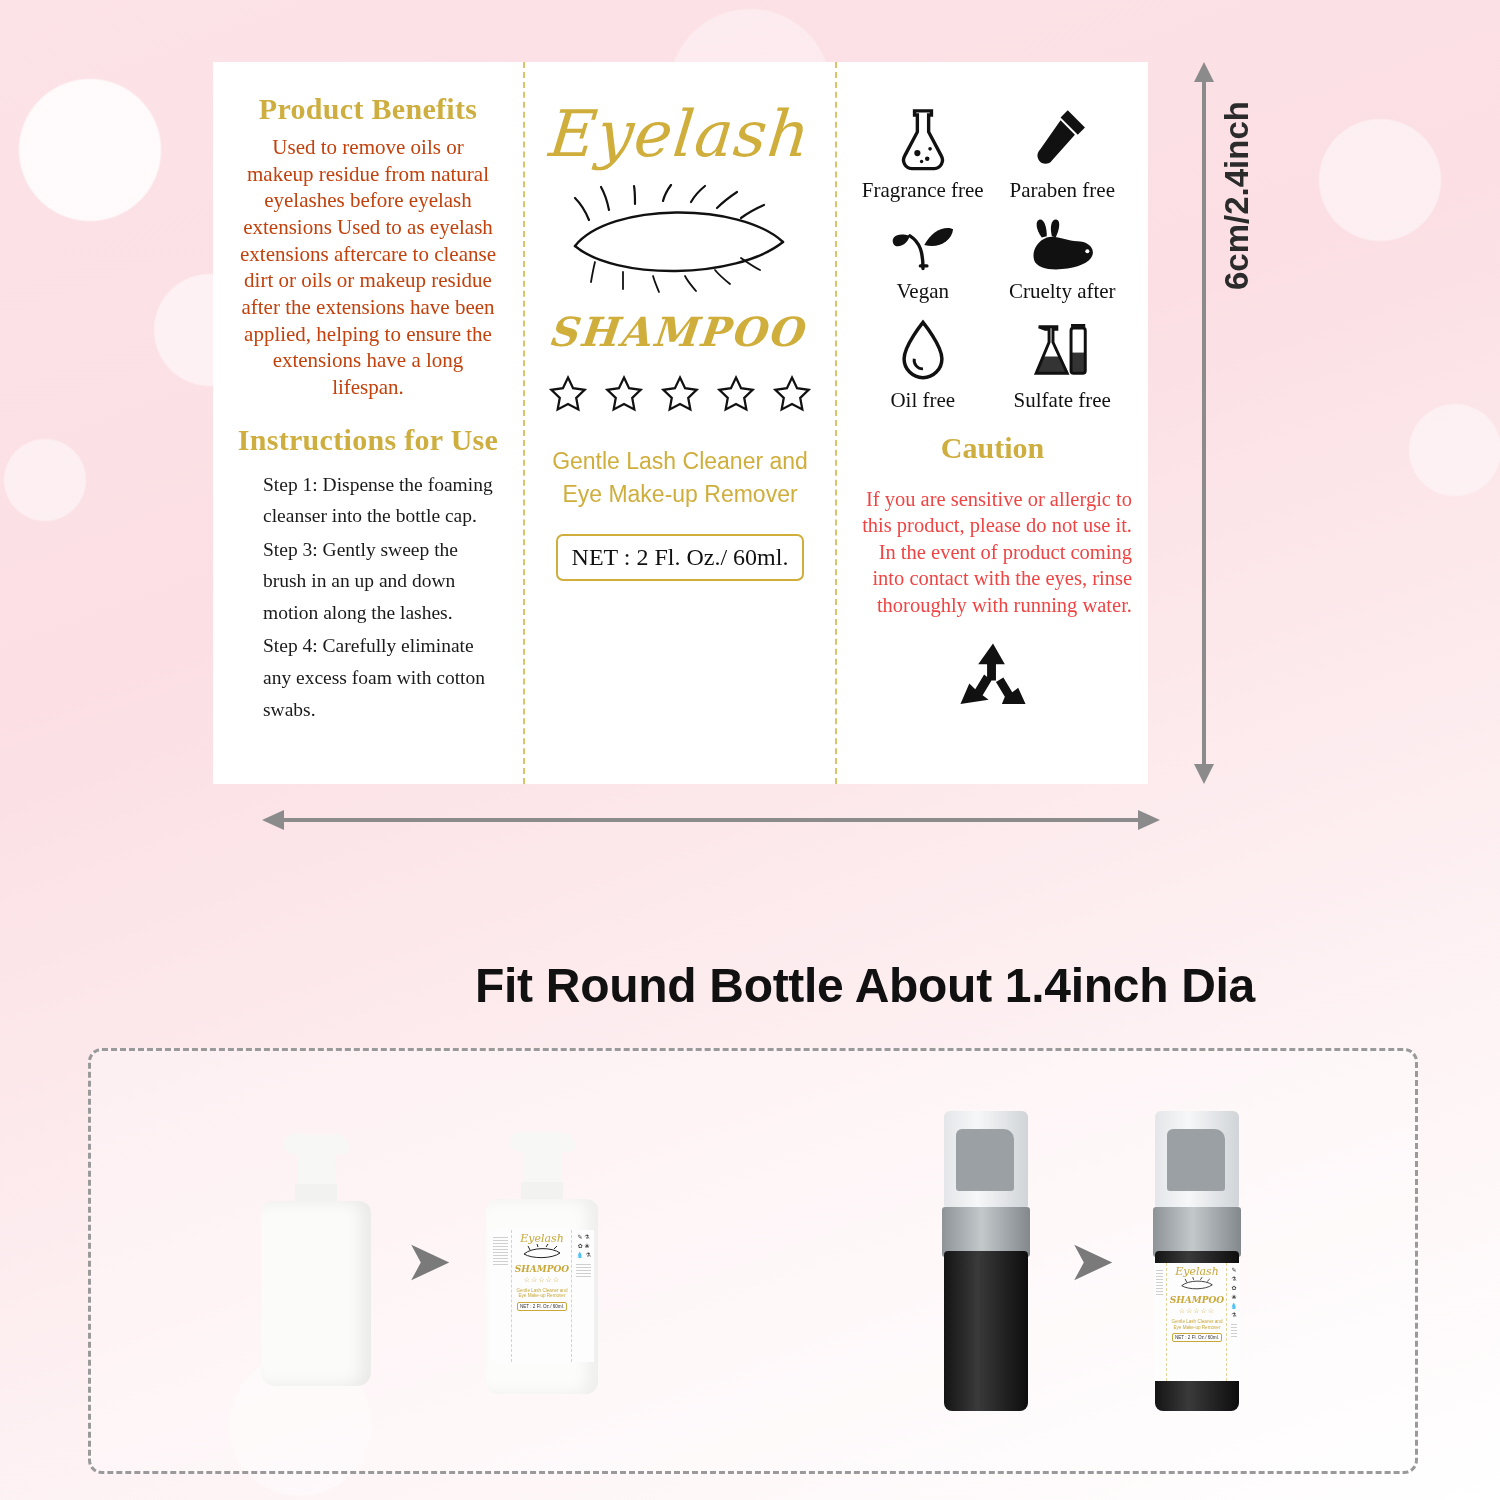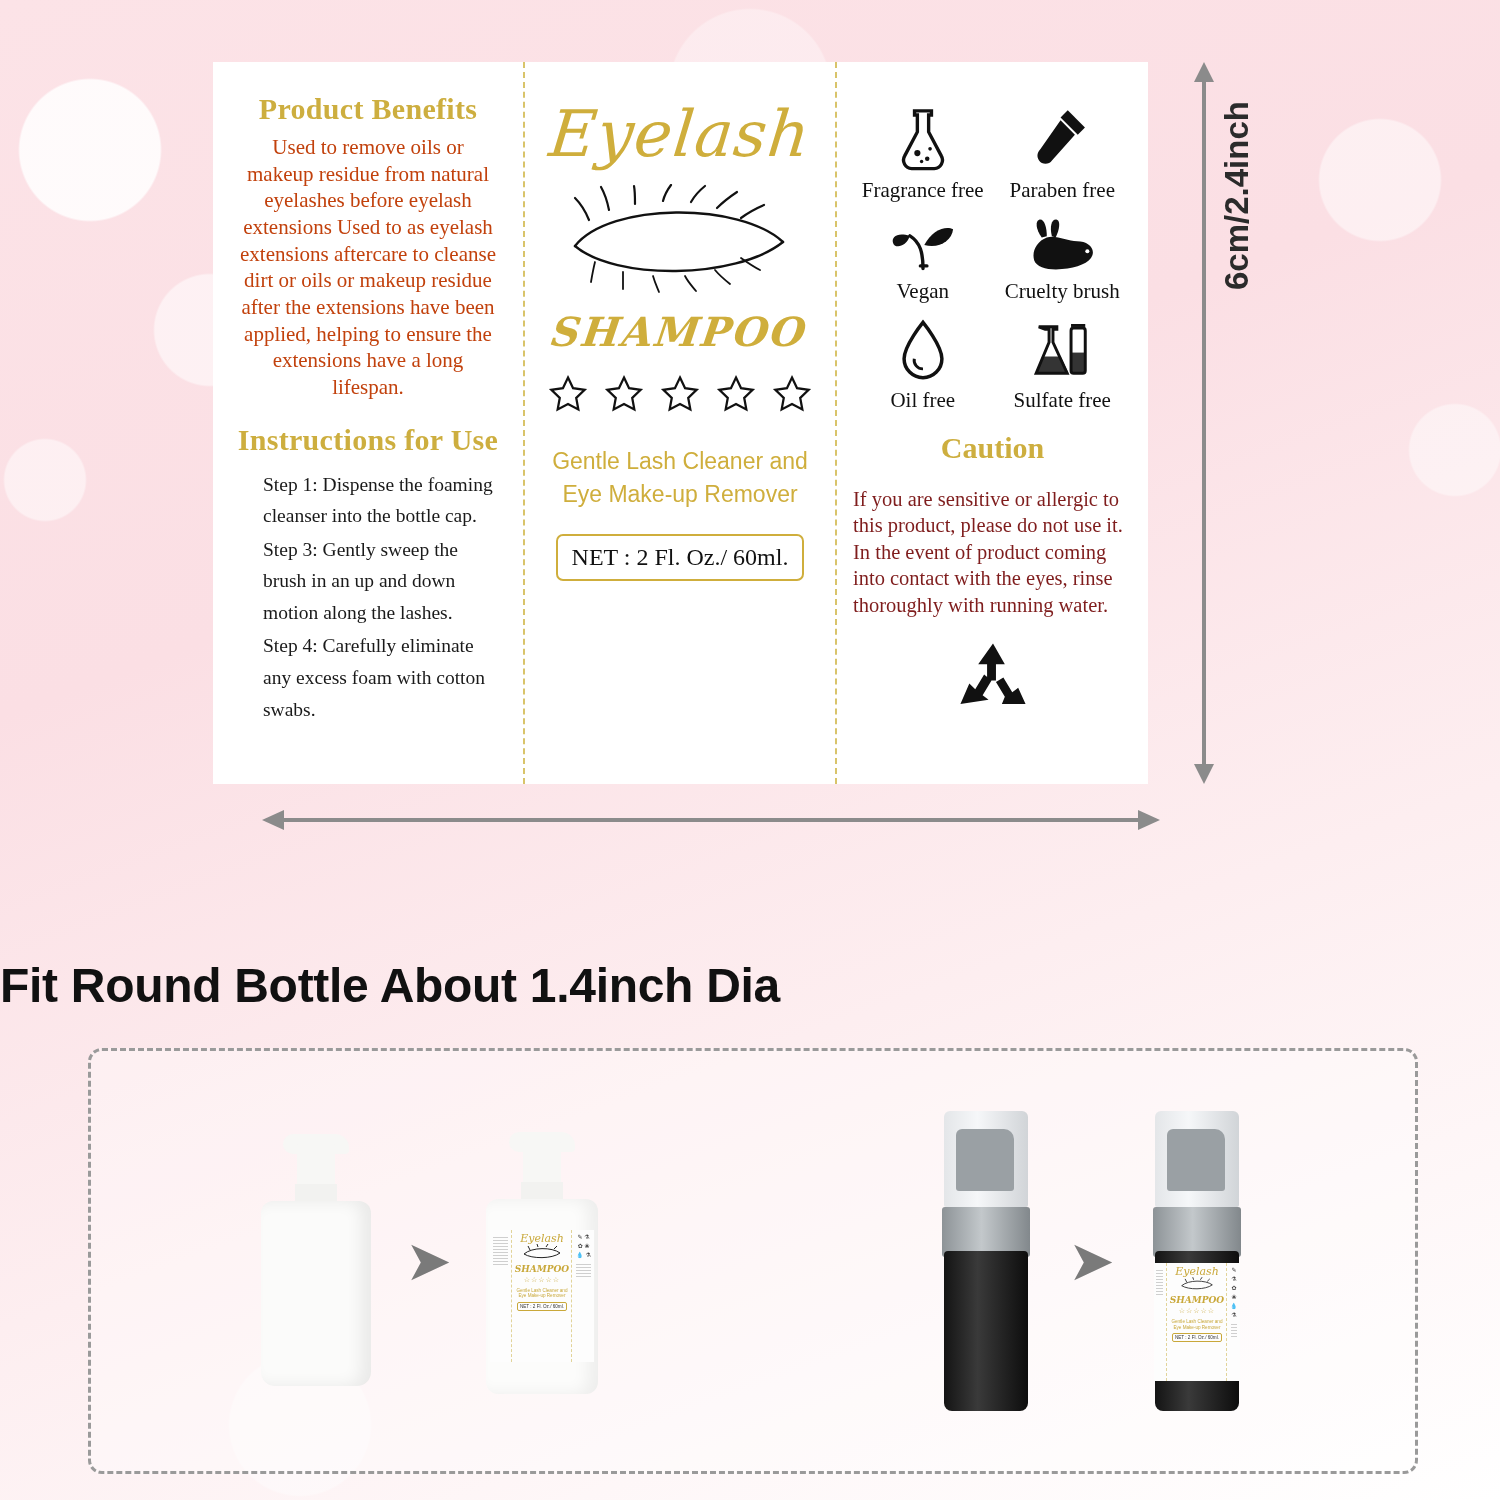--- a/index.html
+++ b/index.html
@@ -127,43 +127,43 @@
   .caution-head{
     color:#cdae3f;
     font-family:"Liberation Serif", serif;
     font-size:30px;
     text-align:center;
     margin:18px 0 6px 0;
   }
   .caution-body{
     font-family:"Liberation Serif", serif;
     font-size:20.5px;
-    color:#7f1d1d;
-    text-align:left;
+    color:#ef4444;
+    text-align:right;
     line-height:1.3;
   }
   .recycle{display:flex;justify-content:center;margin-top:14px;}
 
   
   .dim-v{position:absolute;left:1190px;top:62px;height:722px;width:40px;}
   .dim-v-label{
     position:absolute;left:1218px;top:290px;
     transform:rotate(-90deg);transform-origin:left top;
     font-size:33px;font-weight:bold;color:#2b2b2b;
     white-space:nowrap;
   }
   .dim-h{position:absolute;left:262px;top:800px;width:898px;height:40px;}
   .dim-h-label{
     position:absolute;left:0;top:835px;width:1420px;text-align:center;
     font-size:35px;font-weight:bold;color:#2b2b2b;
   }
 
   
   .fit-title{
-    position:absolute;left:0;top:958px;width:1255px;text-align:left;
+    position:absolute;left:0;top:958px;width:1255px;text-align:right;
     font-size:48px;font-weight:bold;color:#111;
     letter-spacing:-.3px;
   }
   .dash-box{
     position:absolute;left:88px;top:1048px;width:1324px;height:420px;
     border:3px dashed #9a9a9a;border-radius:14px;
     background:rgba(255,255,255,.35);
   }
   .bottles{position:relative;width:100%;height:100%;display:flex;align-items:center;justify-content:space-around;}
   .group{display:flex;align-items:center;gap:34px;}
@@ -315,21 +315,21 @@
             <span class="cap">Vegan</span>
           </div>
 
           <div class="icon-cell">
             <svg width="76" height="56" viewBox="0 0 60 44">
               <path d="M14 16 C9 9 9 3 12 2 C16 1 18 8 18 15 Z" fill="#111"></path>
               <path d="M22 15 C20 7 22 1 26 2 C29 3 28 10 25 16 Z" fill="#111"></path>
               <path d="M18 16 C10 19 6 27 8 34 C10 40 20 42 30 41 C42 40 52 36 54 30 C56 24 50 19 42 19 C34 19 26 14 18 16 Z" fill="#111"></path>
               <circle cx="50" cy="27" r="1.6" fill="#fff"></circle>
             </svg>
-            <span class="cap">Cruelty brush</span>
+            <span class="cap">Cruelty after</span>
           </div>
 
           <div class="icon-cell">
             <svg width="54" height="64" viewBox="0 0 36 44">
               <path d="M18 3 C18 3 5 19 5 28 a13 13 0 0 0 26 0 C31 19 18 3 18 3 Z" fill="none" stroke="#111" stroke-width="2.4"></path>
               <path d="M12 28 a6 6 0 0 0 6 7" fill="none" stroke="#111" stroke-width="2"></path>
             </svg>
             <span class="cap">Oil free</span>
           </div>
 

